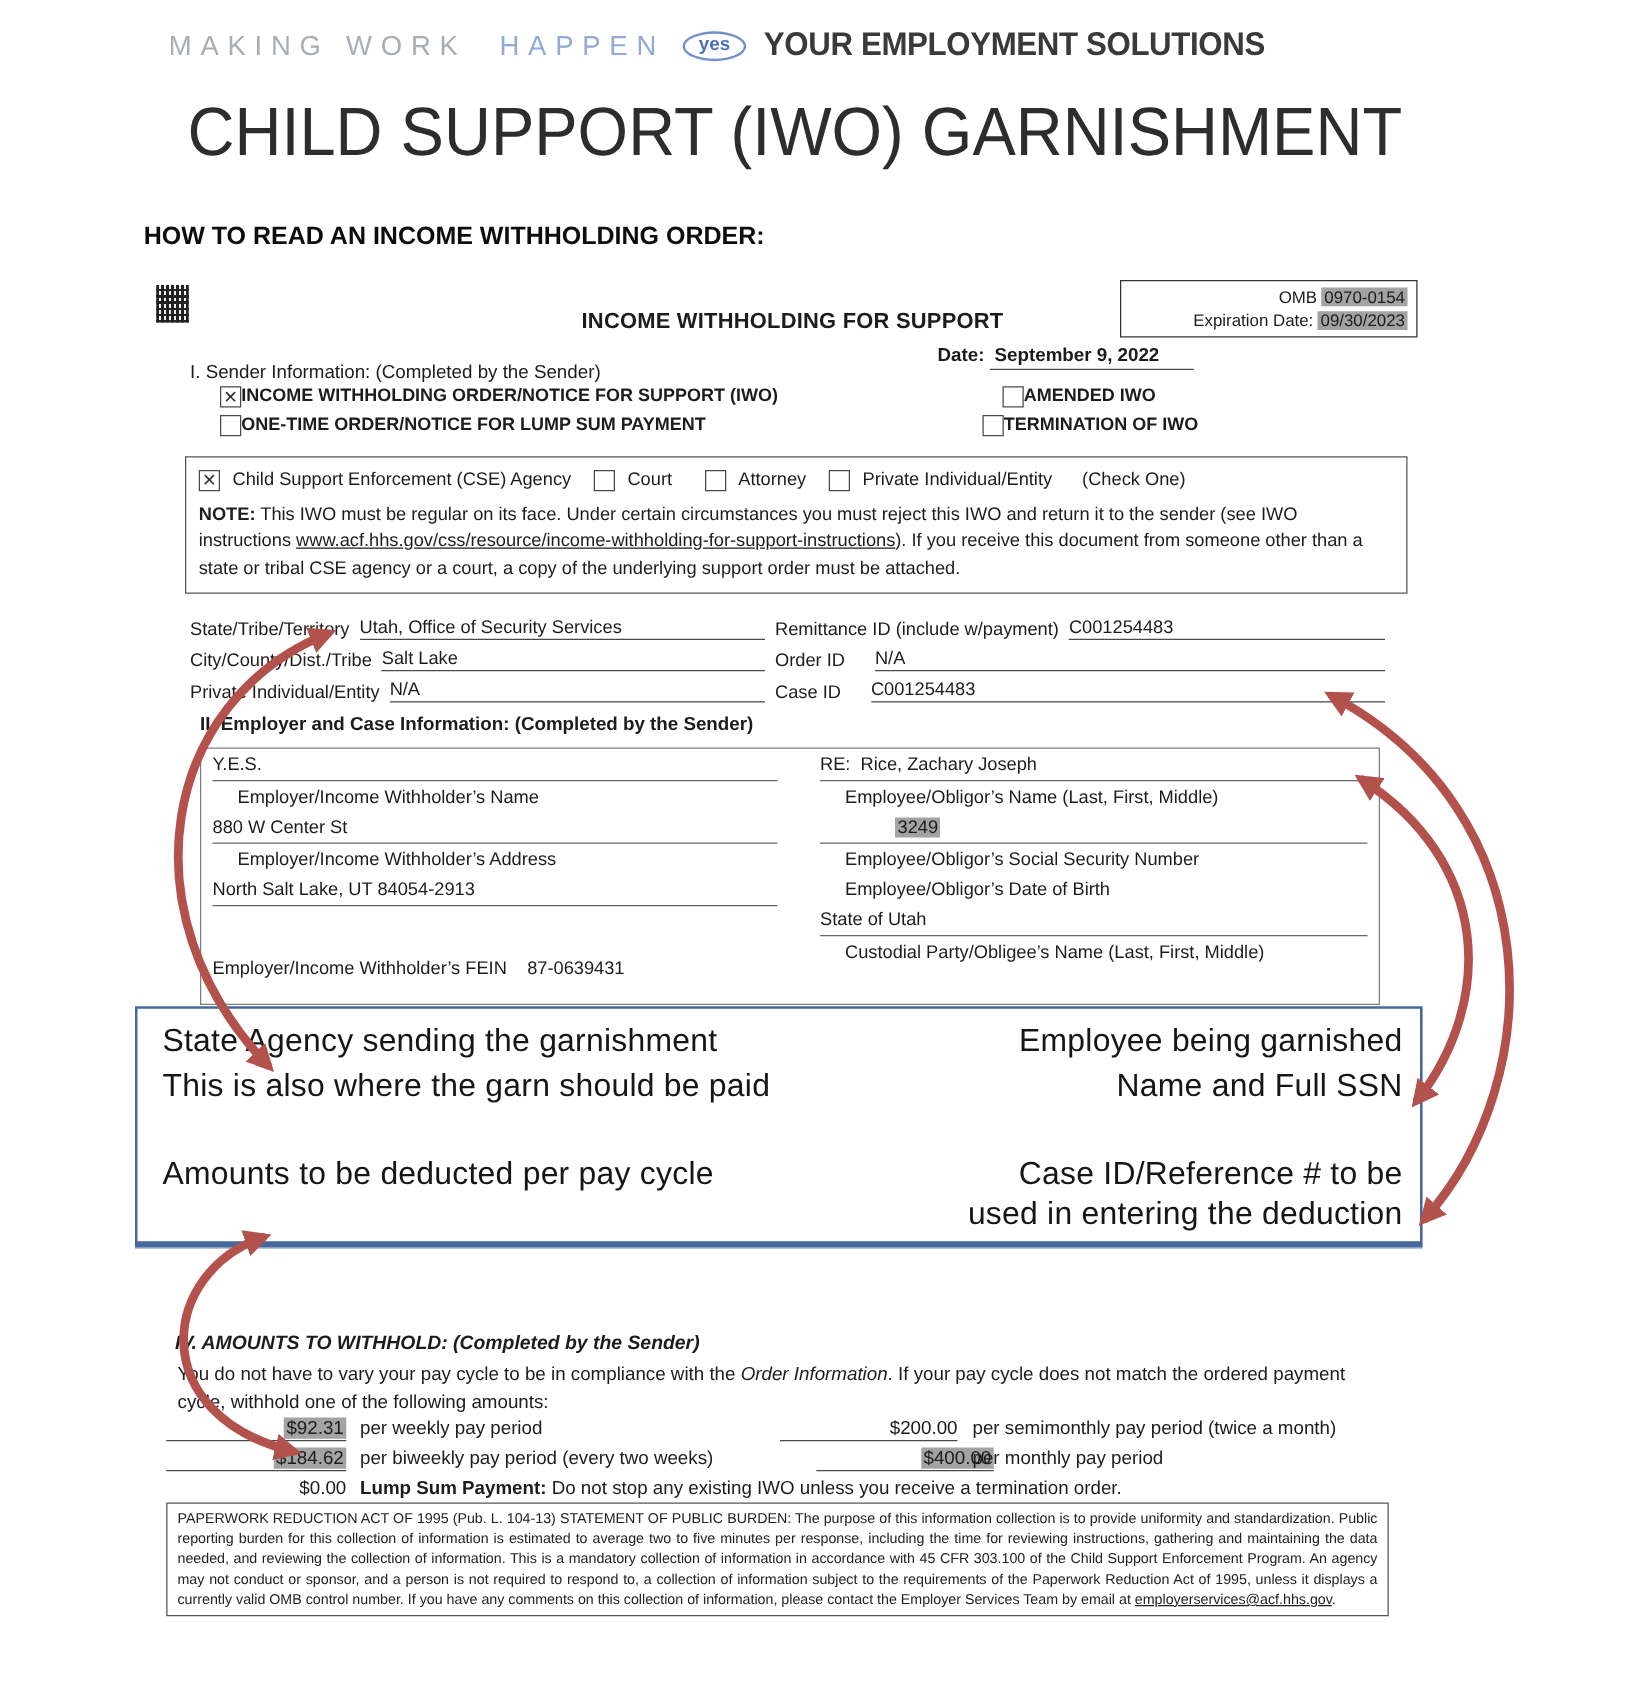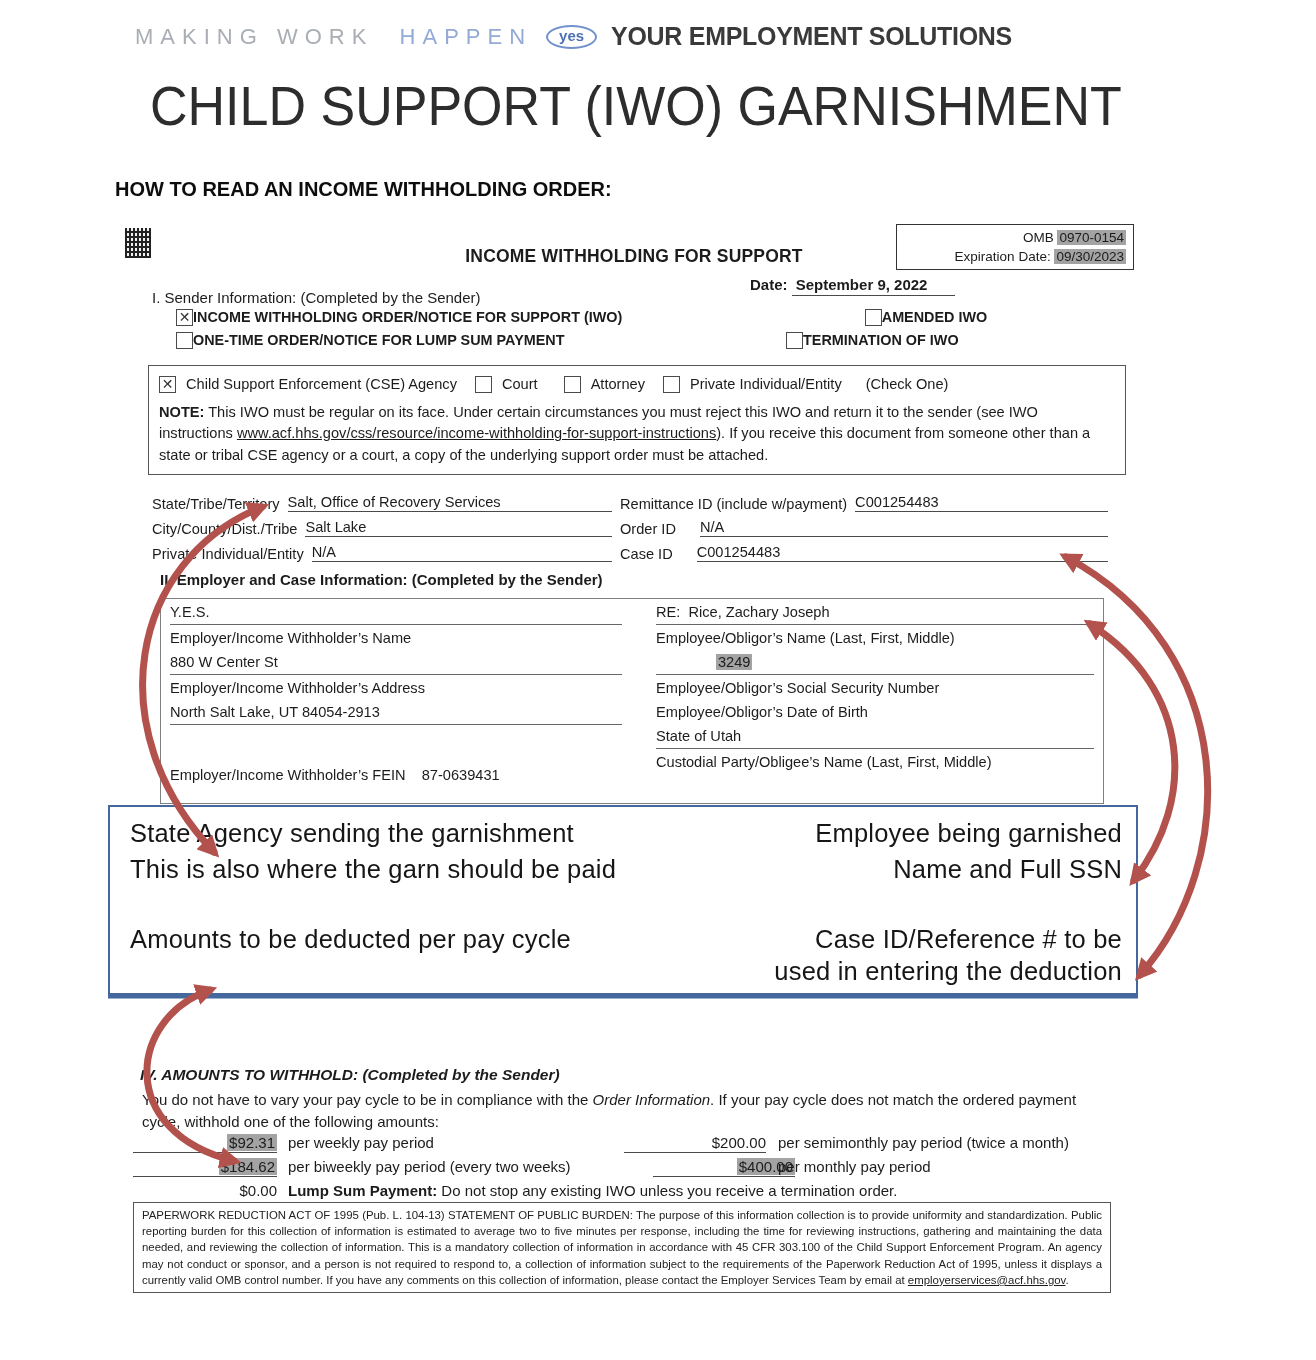--- a/index.html
+++ b/index.html
@@ -60,21 +60,21 @@
   .fields-left{position:absolute;left:38px;top:278px;width:460px;}
   .fields-right{position:absolute;left:506px;top:278px;width:488px;}
   .fields-left .frow,.fields-right .frow{margin-bottom:7px;}
 
   .sec2-heading{position:absolute;left:46px;top:355px;font-size:15px;font-weight:700;}
 
   .emp-box{position:absolute;left:46px;top:382px;width:942px;height:204px;border:1px solid #808080;}
   .emp-left{position:absolute;left:9px;top:3px;width:452px;font-size:14.6px;line-height:20px;}
   .emp-right{position:absolute;left:495px;top:3px;width:438px;font-size:14.6px;line-height:20px;}
   .emp-row{border-bottom:1px solid #666;padding-bottom:2px;margin-bottom:3px;white-space:nowrap;}
-  .emp-lbl{padding-bottom:1px;margin-bottom:3px;white-space:nowrap;}
+  .emp-lbl{padding-bottom:1px;margin-bottom:3px;white-space:nowrap;margin-left:20px;}
   .fein-row{position:absolute;left:9px;top:168px;white-space:nowrap;font-size:14.6px;}
 
   
   .callout{position:absolute;left:-6px;top:589px;width:1026px;height:186px;background:#fff;
            border:2px solid #44689e;border-bottom:5px solid #44689e;box-shadow:0 1px 0 #9db1cf;}
   .callout .txt{position:absolute;font-size:25.5px;color:#161616;letter-spacing:0.2px;white-space:nowrap;}
 
   
   .sec4-heading{position:absolute;left:26px;top:850px;font-size:15.5px;font-weight:700;font-style:italic;}
   .sec4-par{position:absolute;left:28px;top:873px;width:968px;font-size:15px;line-height:22px;}
@@ -116,21 +116,21 @@
     <div class="date-line"><span>Date:</span> <span class="val">September 9, 2022</span></div>
 
     <div class="cbrow abs" style="left:62px;top:93px;width:560px;">
       <span class="cb checked"></span>
       <span>INCOME WITHHOLDING ORDER/NOTICE FOR SUPPORT (IWO)</span>
     </div>
     <div class="cbrow abs" style="left:62px;top:116px;width:560px;">
       <span class="cb"></span>
       <span>ONE-TIME ORDER/NOTICE FOR LUMP SUM PAYMENT</span>
     </div>
-    <div class="cbrow abs" style="left:652px;top:93px;width:320px;justify-content:center;">
+    <div class="cbrow abs" style="left:688px;top:93px;width:320px;">
       <span class="cb"></span>
       <span>AMENDED IWO</span>
     </div>
     <div class="cbrow abs" style="left:672px;top:116px;width:320px;">
       <span class="cb"></span>
       <span>TERMINATION OF IWO</span>
     </div>
 
     <div class="agency-box">
       <div class="agency-row">
@@ -143,21 +143,21 @@
         <span class="cb"></span>
         <span>Private Individual/Entity</span>
         <span style="margin-left:14px;">(Check One)</span>
       </div>
       <div class="note-par"><span class="b">NOTE:</span><span> This IWO must be regular on its face.  Under certain circumstances you must reject this IWO and return it to the sender (see IWO instructions </span><span class="link">www.acf.hhs.gov/css/resource/income-withholding-for-support-instructions</span><span>).  If you receive this document from someone other than a state or tribal CSE agency or a court, a copy of the underlying support order must be attached.</span></div>
     </div>
 
     <div class="fields-left">
       <div class="frow">
           <span class="lbl">State/Tribe/Territory</span>
-          <span class="val">Salt, Office of Recovery Services</span>
+          <span class="val">Utah, Office of Security Services</span>
         </div>
       <div class="frow">
           <span class="lbl">City/County/Dist./Tribe</span>
           <span class="val">Salt Lake</span>
         </div>
       <div class="frow">
           <span class="lbl">Private Individual/Entity</span>
           <span class="val">N/A</span>
         </div>
     </div>

